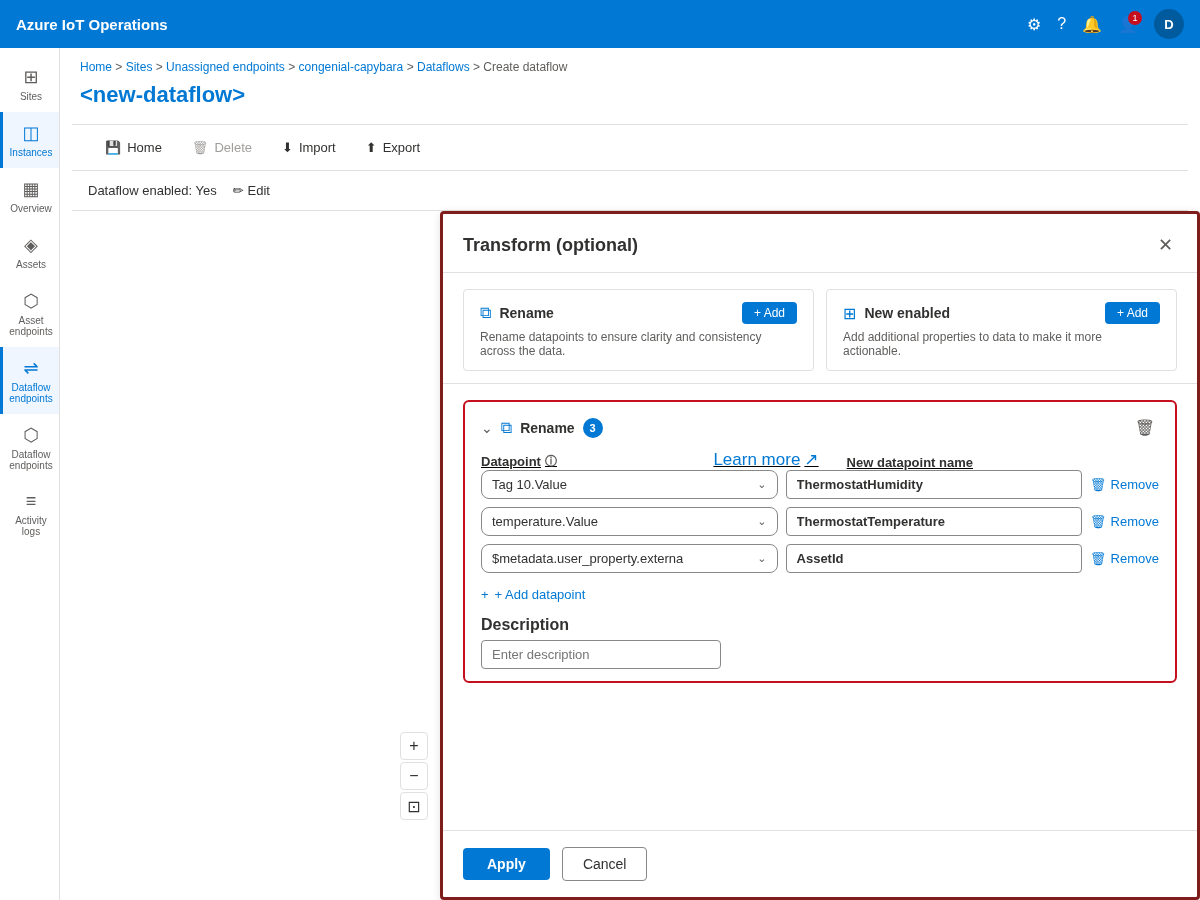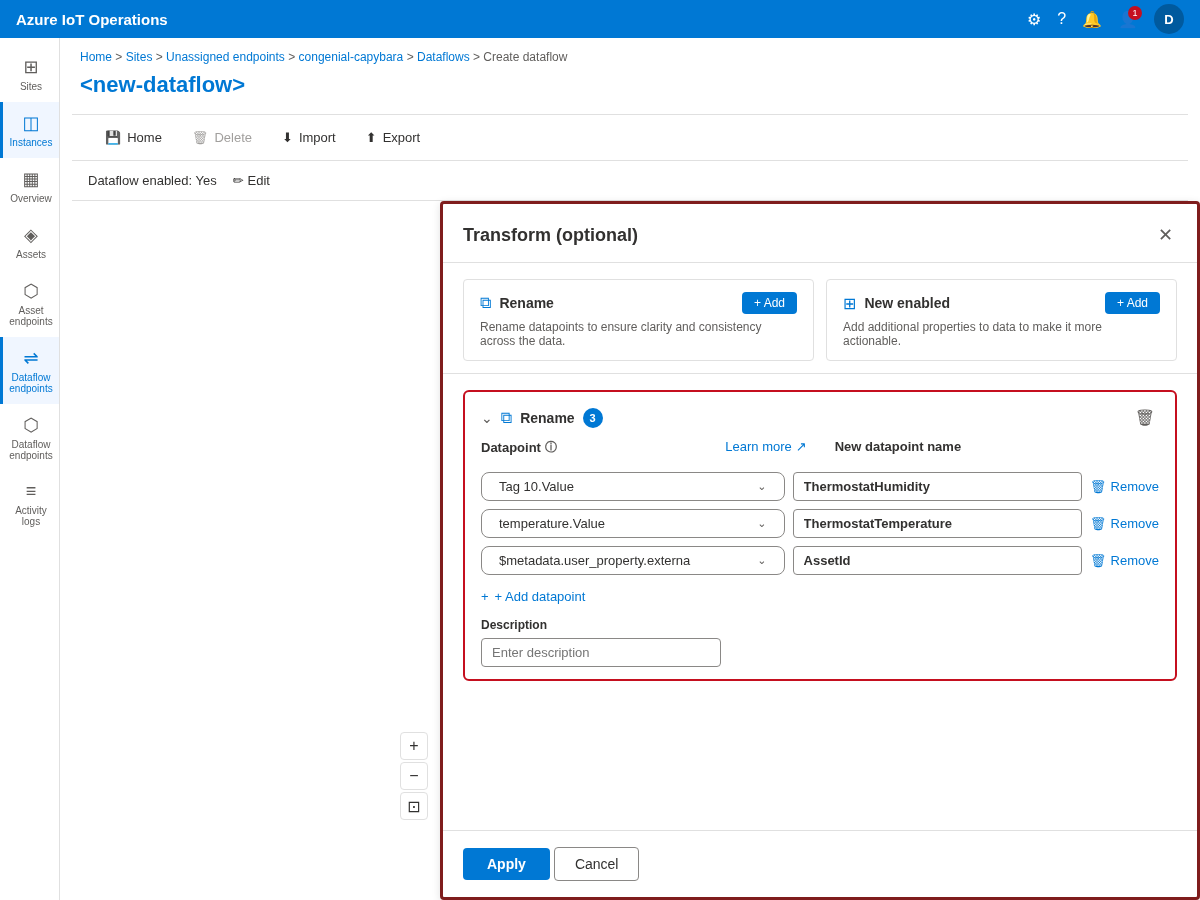--- a/index.html
+++ b/index.html
@@ -1,19 +1,19 @@
 <!DOCTYPE html>
 <html><head>
   <meta charset="utf-8">
   <style>
     * { box-sizing: border-box; margin: 0; padding: 0; }
     body { font-family: 'Segoe UI', Arial, sans-serif; font-size: 13px; background: #f3f2f1; display: flex; flex-direction: column; height: 900px; overflow: hidden; }
 
     
-    .topbar { background: #0078d4; color: white; height: 38px; display: flex; align-items: center; padding: 0 16px; justify-content: space-between; flex-shrink: 0; }
+    .topbar { background: #0078d4; color: white; height: 48px; display: flex; align-items: center; padding: 0 16px; justify-content: space-between; flex-shrink: 0; }
     .topbar-title { font-size: 15px; font-weight: 600; color: white; }
     .topbar-icons { display: flex; align-items: center; gap: 16px; }
     .topbar-icon { color: white; font-size: 16px; cursor: pointer; }
     .topbar-badge { position: relative; }
     .badge-dot { position: absolute; top: -4px; right: -4px; background: #c50f1f; color: white; border-radius: 50%; width: 14px; height: 14px; font-size: 9px; display: flex; align-items: center; justify-content: center; }
     .topbar-avatar { width: 30px; height: 30px; border-radius: 50%; background: #005a9e; color: white; display: flex; align-items: center; justify-content: center; font-weight: 600; font-size: 13px; }
 
     
     .main-layout { display: flex; flex: 1; overflow: hidden; }
 
@@ -63,39 +63,39 @@
     .rename-header { display: flex; align-items: center; justify-content: space-between; padding: 12px 16px 8px; }
     .rename-title-row { display: flex; align-items: center; gap: 8px; }
     .rename-chevron { color: #605e5c; font-size: 14px; cursor: pointer; }
     .rename-icon { color: #0078d4; font-size: 16px; }
     .rename-label { font-size: 14px; font-weight: 600; color: #323130; }
     .rename-badge { background: #0078d4; color: white; border-radius: 50%; width: 20px; height: 20px; font-size: 11px; display: flex; align-items: center; justify-content: center; font-weight: 600; }
     .trash-btn { background: transparent; border: none; cursor: pointer; color: #605e5c; font-size: 16px; padding: 4px; border-radius: 4px; }
 
     
     .dp-section { padding: 0 16px; }
-    .dp-header-row { display: flex; align-items: flex-start; margin-bottom: 16px; }
+    .dp-header-row { display: flex; align-items: flex-end; margin-bottom: 0; text-decoration: underline; }
     .dp-label { font-size: 13px; font-weight: 600; color: #323130; display: flex; align-items: center; gap: 4px; flex: 1; }
     .dp-new-label { font-size: 13px; font-weight: 600; color: #323130; flex: 1; margin-left: 12px; }
-    .learn-more { color: #0078d4; text-decoration: none; font-size: 13px; display: flex; align-items: center; gap: 4px; cursor: pointer; margin-left: auto; margin-right: 16px; }
+    .learn-more { color: #0078d4; text-decoration: none; font-size: 17px; display: flex; align-items: center; gap: 4px; cursor: pointer; margin-left: auto; margin-right: 16px; }
 
     .dp-row { display: flex; align-items: center; gap: 8px; margin-bottom: 8px; }
-    .dp-select { display: flex; align-items: center; justify-content: space-between; border: 1px solid #8a8886; border-radius: 8px; padding: 6px 17px; background: #fff; cursor: pointer; flex: 1; font-size: 13px; color: #323130; }
+    .dp-select { display: flex; align-items: center; justify-content: space-between; border: 1px solid #8a8886; border-radius: 8px; padding: 6px 10px; background: #fff; cursor: pointer; flex: 1; font-size: 13px; color: #323130; }
     .dp-input { border: 1px solid #8a8886; border-radius: 4px; padding: 6px 10px; flex: 1; font-size: 13px; color: #323130; outline: none; font-weight: bold; }
     .remove-btn { background: transparent; border: none; cursor: pointer; color: #0078d4; font-size: 13px; display: flex; align-items: center; gap: 4px; white-space: nowrap; }
 
     .add-dp-btn { display: flex; align-items: center; gap: 6px; background: transparent; border: none; color: #0078d4; font-size: 13px; cursor: pointer; padding: 6px 0; }
 
     
     .desc-section { padding: 8px 16px 0; }
-    .desc-label { font-size: 12px; font-weight: 600; color: #323130; margin-bottom: 6px; }
+    .desc-label { font-size: 16px; font-weight: 600; color: #323130; margin-bottom: 6px; }
     .desc-input { width: 100%; max-width: 240px; border: 1px solid #8a8886; border-radius: 4px; padding: 6px 10px; font-size: 13px; color: #a19f9d; outline: none; }
 
     
-    .transform-footer { display: flex; align-items: center; gap: 4px; padding: 16px 20px; border-top: 1px solid #e0e0e0; margin-top: 8px; }
+    .transform-footer { display: flex; align-items: center; gap: 12px; padding: 16px 20px; border-top: 1px solid #e0e0e0; margin-top: 8px; }
     .btn-apply { background: #0078d4; color: white; border: none; border-radius: 4px; padding: 8px 24px; font-size: 14px; font-weight: 600; cursor: pointer; }
     .btn-cancel { background: #fff; color: #323130; border: 1px solid #8a8886; border-radius: 4px; padding: 8px 20px; font-size: 14px; cursor: pointer; }
 
     
     .zoom-controls { position: absolute; bottom: 80px; left: 340px; display: flex; flex-direction: column; gap: 2px; }
     .zoom-btn { width: 28px; height: 28px; border: 1px solid #e0e0e0; background: white; border-radius: 4px; display: flex; align-items: center; justify-content: center; cursor: pointer; font-size: 16px; color: #323130; }
 
     .info-icon { color: #605e5c; font-size: 12px; }
     .chevron-icon { font-size: 11px; color: #605e5c; }
   </style>

